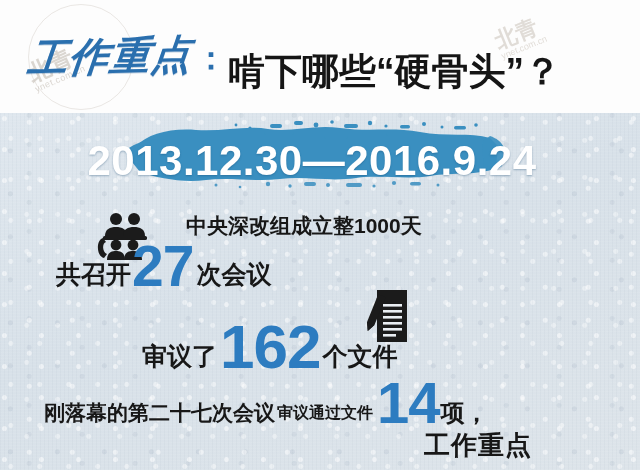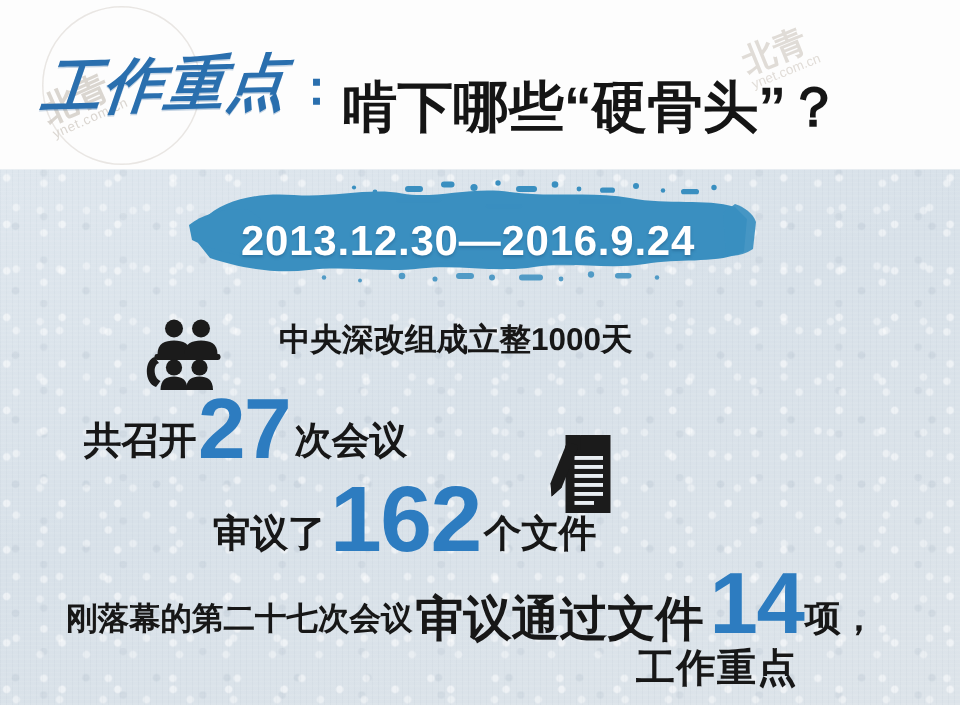--- a/index.html
+++ b/index.html
@@ -93,21 +93,21 @@
 
   
   #brush-wrap{
     position:absolute;left:118px;top:3px;width:388px;height:76px;
   }
   #brush-wrap svg{position:absolute;left:0;top:0;}
   #date-text{
     position:absolute;left:0;top:0;width:388px;height:76px;
     display:flex;align-items:center;justify-content:center;
     color:#ffffff;
-    font-size:28px;font-weight:bold;letter-spacing:.5px;
+    font-size:42px;font-weight:bold;letter-spacing:.5px;
     text-shadow:0 1px 2px rgba(20,70,110,.35);
     padding-top:14px;box-sizing:border-box;
     white-space:nowrap;
   }
 
   
   .blk{position:absolute;white-space:nowrap;}
   .cn{
     color:#171717;font-weight:bold;
     font-family:"Liberation Sans","DejaVu Sans",sans-serif;
@@ -118,21 +118,21 @@
     letter-spacing:-1px;
   }
 
   #headline{
     left:186px;top:99px;
     font-size:21px;letter-spacing:0px;
   }
 
   #row-meetings{
     left:56px;top:128px;
-    display:flex;align-items:flex-end;margin-top:20px;
+    display:flex;align-items:flex-end;
   }
   #row-meetings .cn{font-size:25px;line-height:30px;position:relative;top:-2px;}
   #row-meetings .num{font-size:57px;line-height:50px;margin:0 3px 0 1px;}
 
   #icon-people{
     position:absolute;left:97px;top:99px;width:56px;height:48px;
   }
 
   #row-docs{
     left:142px;top:203px;
@@ -143,21 +143,21 @@
 
   #icon-doc{
     position:absolute;left:357px;top:173px;width:58px;height:62px;
   }
 
   #row-last{
     left:44px;top:265px;
     display:flex;align-items:flex-end;
   }
   #row-last .cn-sm{font-size:21px;line-height:26px;position:relative;top:-2px;}
-  #row-last .cn-md{font-size:32px;line-height:27px;position:relative;top:-2px;margin-left:2px;}
+  #row-last .cn-md{font-size:16px;line-height:27px;position:relative;top:-2px;margin-left:2px;}
   #row-last .num{font-size:58px;line-height:50px;margin:0 1px 0 4px;}
   #row-last .cn-tail{font-size:24px;line-height:27px;position:relative;top:-2px;}
 
   #row-record{
     left:424px;top:315px;
     font-size:26px;letter-spacing:1px;
   }
 </style>
 </head>
 <body>

